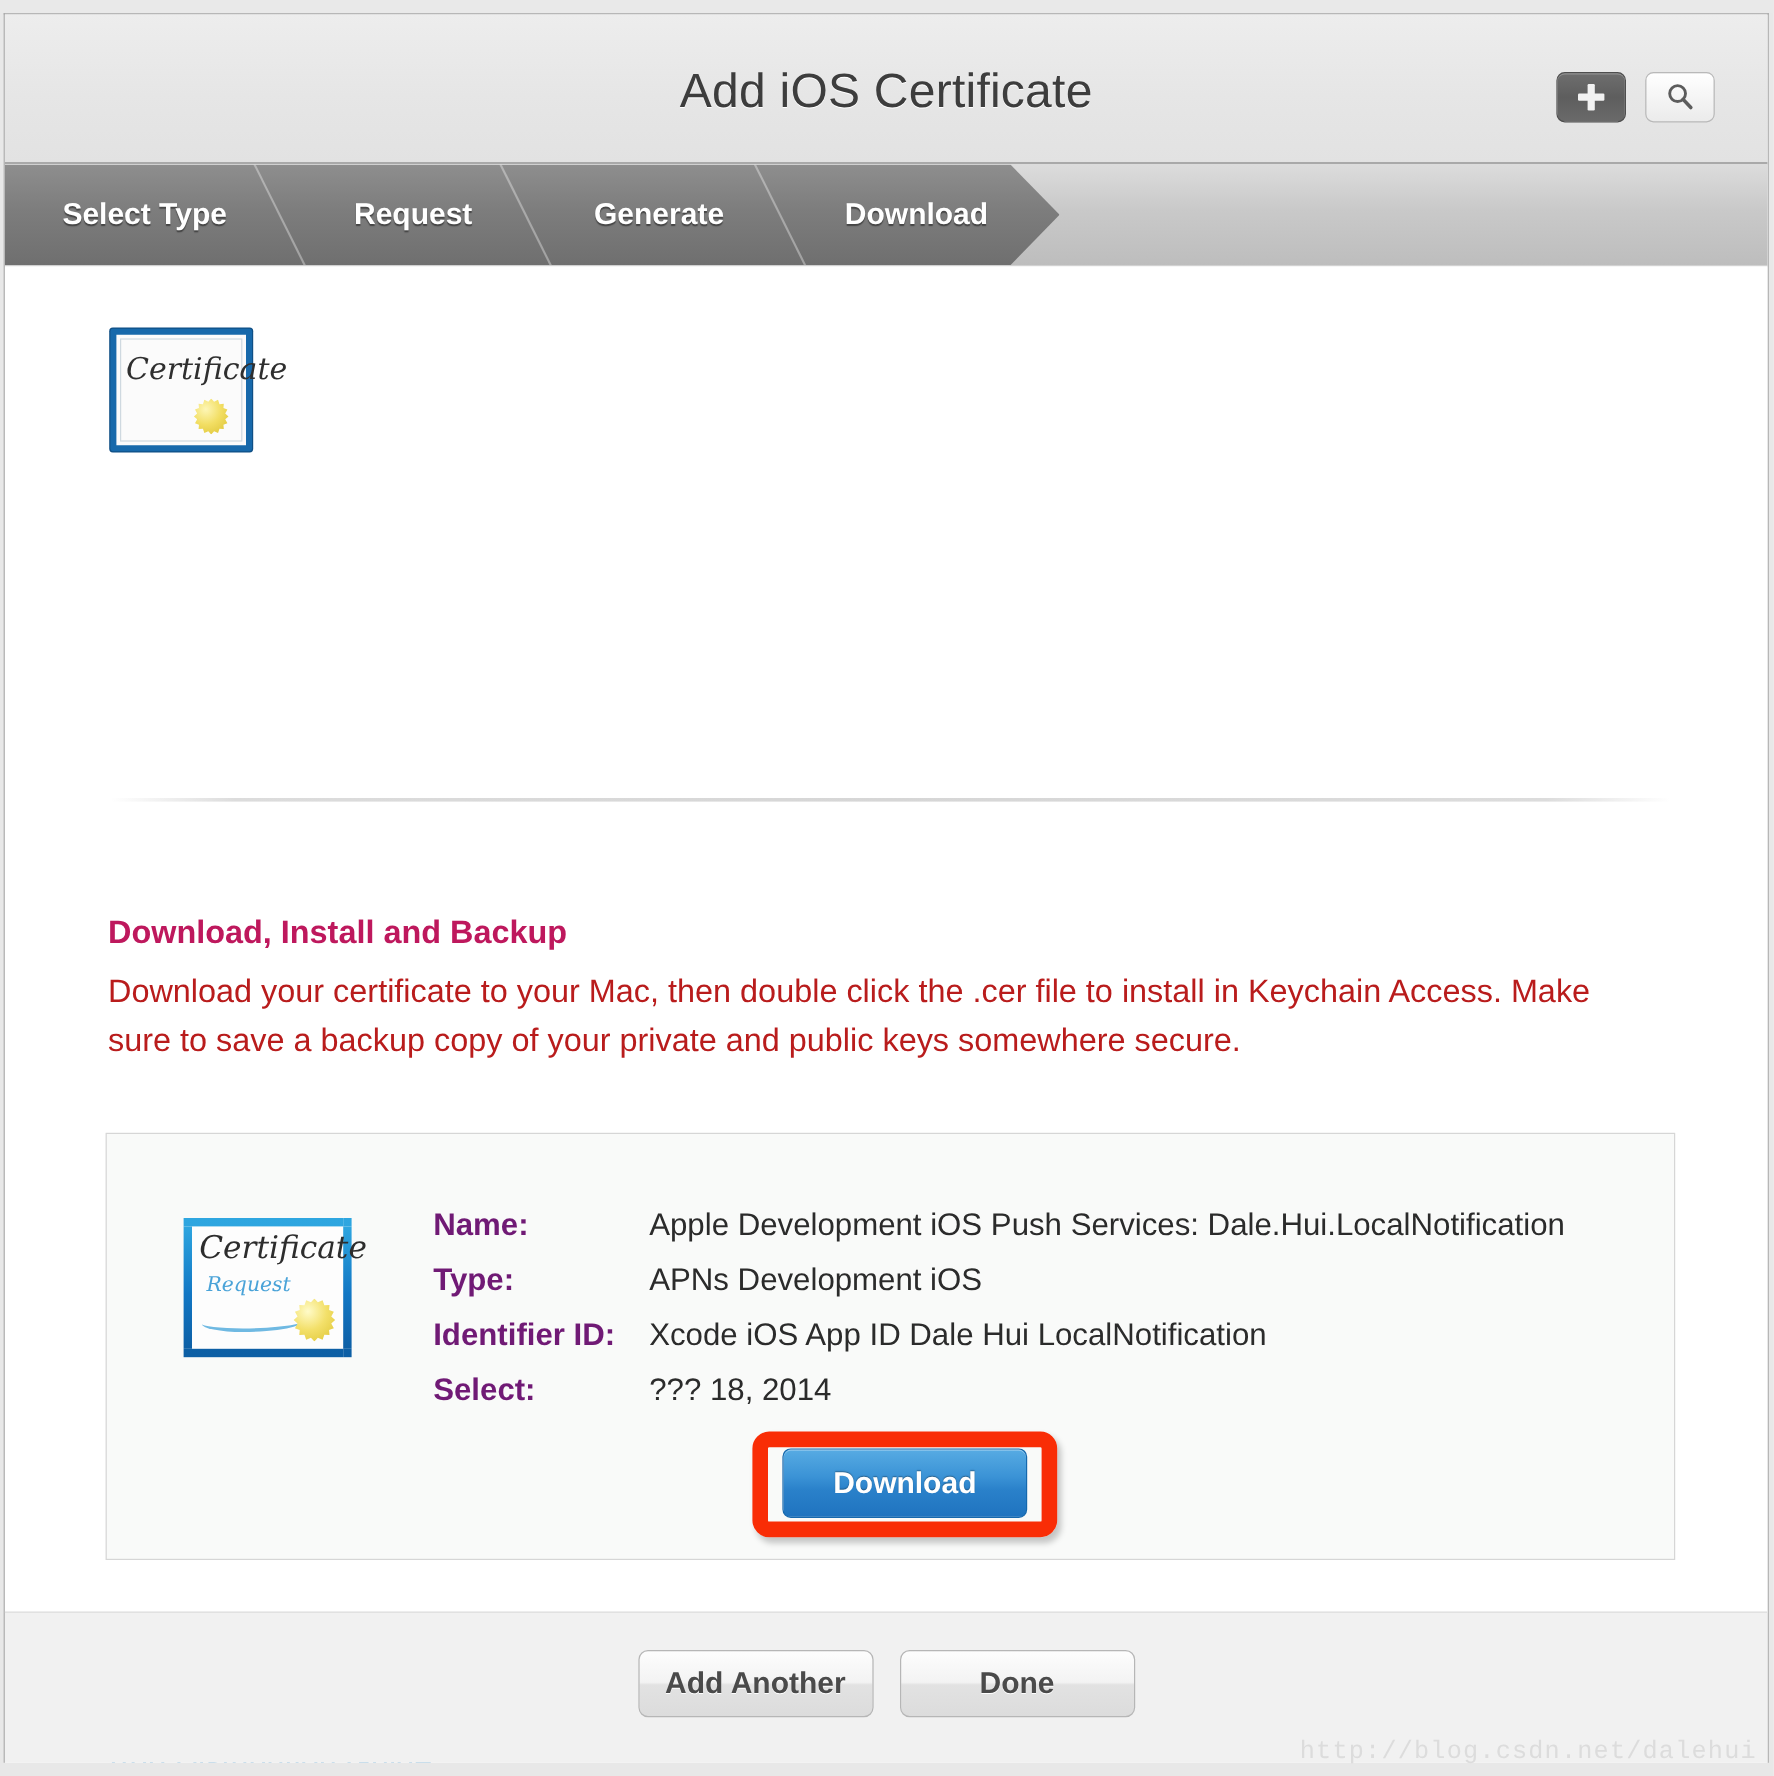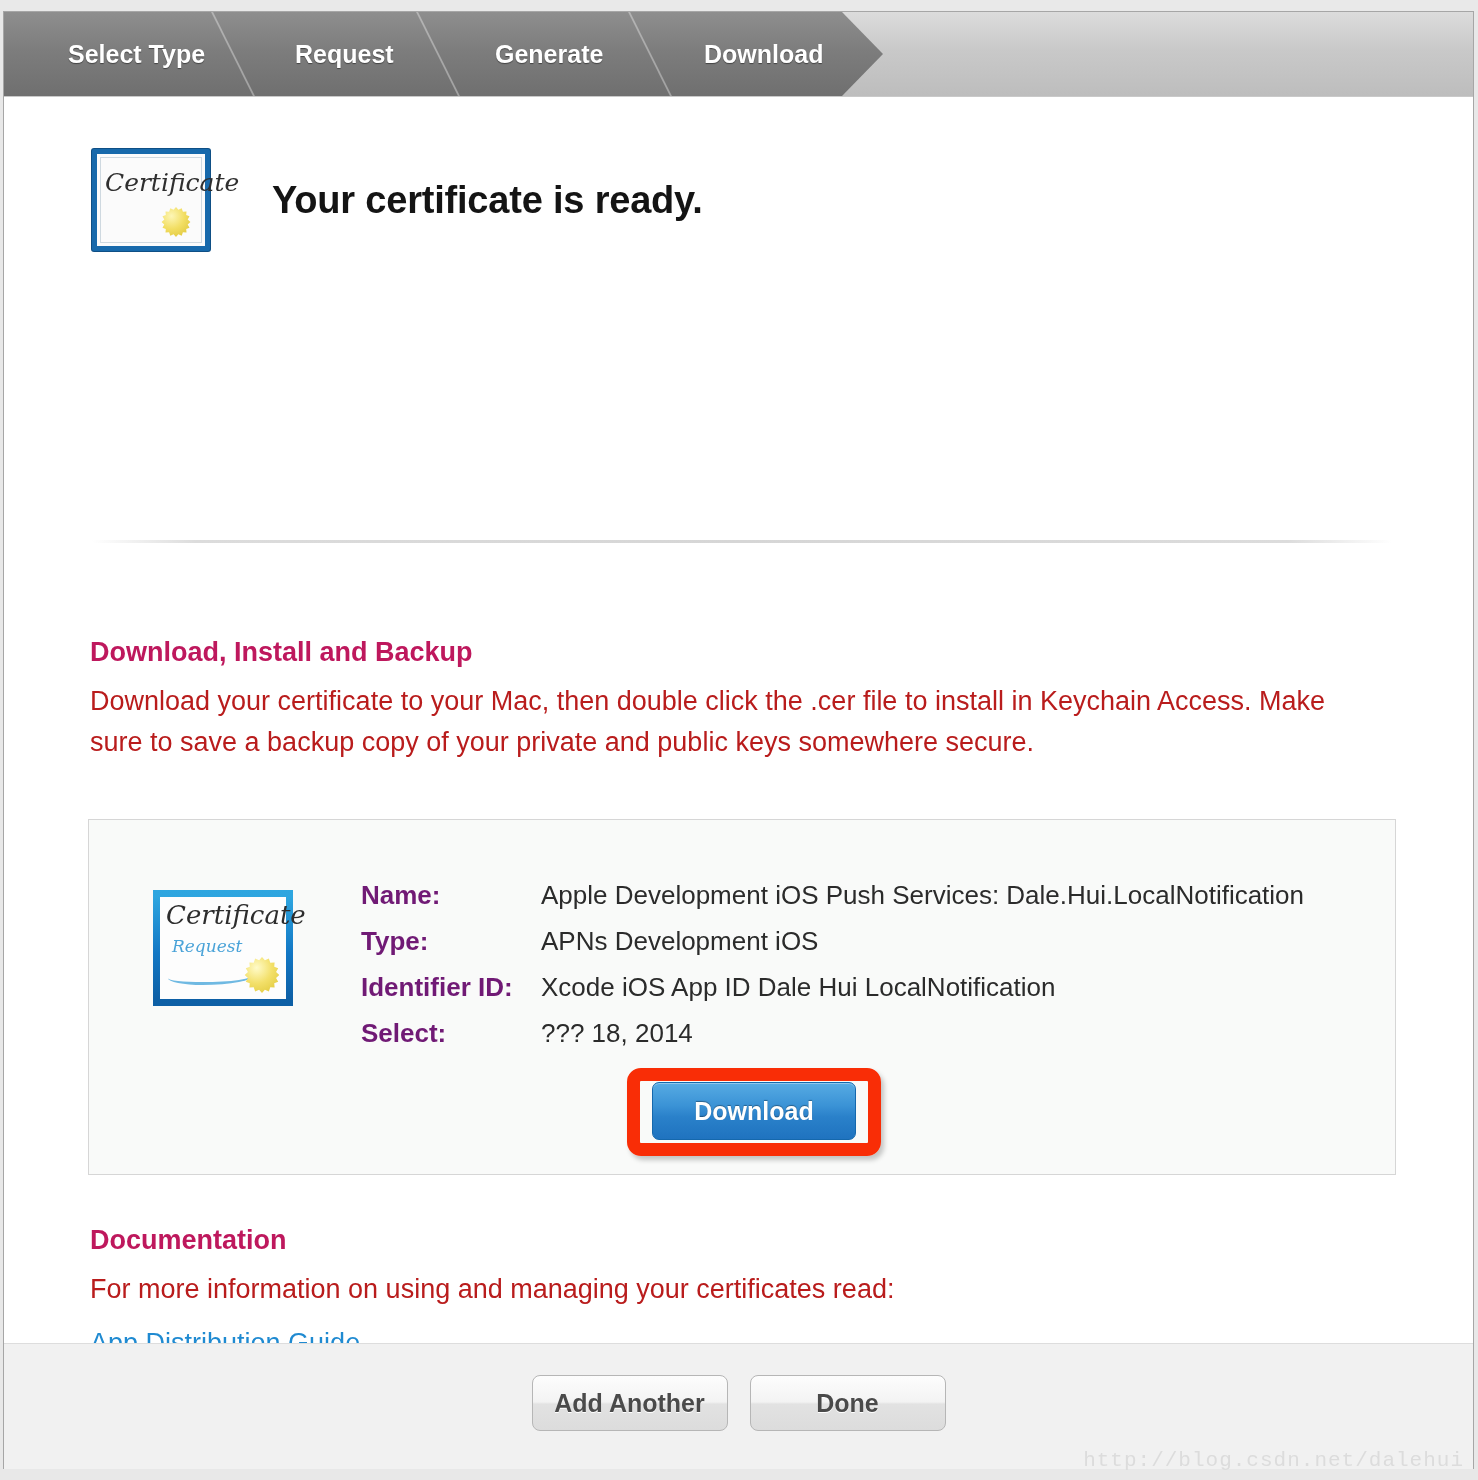--- a/index.html
+++ b/index.html
@@ -390,40 +390,53 @@
 </style>
 </head>
 <body>
 
 <div id="page">
 
   <div class="top-strip"></div>
 
   <div class="window">
 
+    <div class="titlebar">
+      <div class="title">Add iOS Certificate</div>
+      <div class="tb-buttons">
+        <div class="tb-btn add">
+          <span class="plus-glyph"></span>
+        </div>
+        <div class="tb-btn search">
+          <svg width="26" height="26" viewBox="0 0 26 26">
+            <circle cx="11" cy="10" r="6.6" fill="none" stroke="#5c5c5c" stroke-width="2.4"></circle>
+            <line x1="15.6" y1="14.8" x2="22" y2="21.6" stroke="#5c5c5c" stroke-width="3" stroke-linecap="round"></line>
+          </svg>
+        </div>
+      </div>
+    </div>
 
     <div class="steps">
       <div class="steps-fill"></div>
       <div class="step-sep" style="left:228px"></div>
       <div class="step-sep" style="left:433px"></div>
       <div class="step-sep" style="left:645px"></div>
-      <div class="step" style="left:64px">Select Type</div>
+      <div class="step" style="left:48px">Select Type</div>
       <div class="step" style="left:291px">Request</div>
       <div class="step" style="left:491px">Generate</div>
       <div class="step" style="left:700px">Download</div>
     </div>
 
     <div class="content">
 
       <div class="hero">
         <div class="cert-icon-lg">
           <span class="cert-word">Certificate</span>
           <span class="cert-seal"></span>
         </div>
-        <div class="hero-title">Your certificate is ready.</div>
       </div>
 
       <div class="hr"></div>
 
       <div class="sec-title" style="top:540px">Download, Install and Backup</div>
       <div class="sec-body" style="top:584px">Download your certificate to your Mac, then double click the .cer file to install in Keychain Access. Make sure to save a backup copy of your private and public keys somewhere secure.</div>
 
       <div class="detail-box">
 
         <div class="cert-icon-sm">

